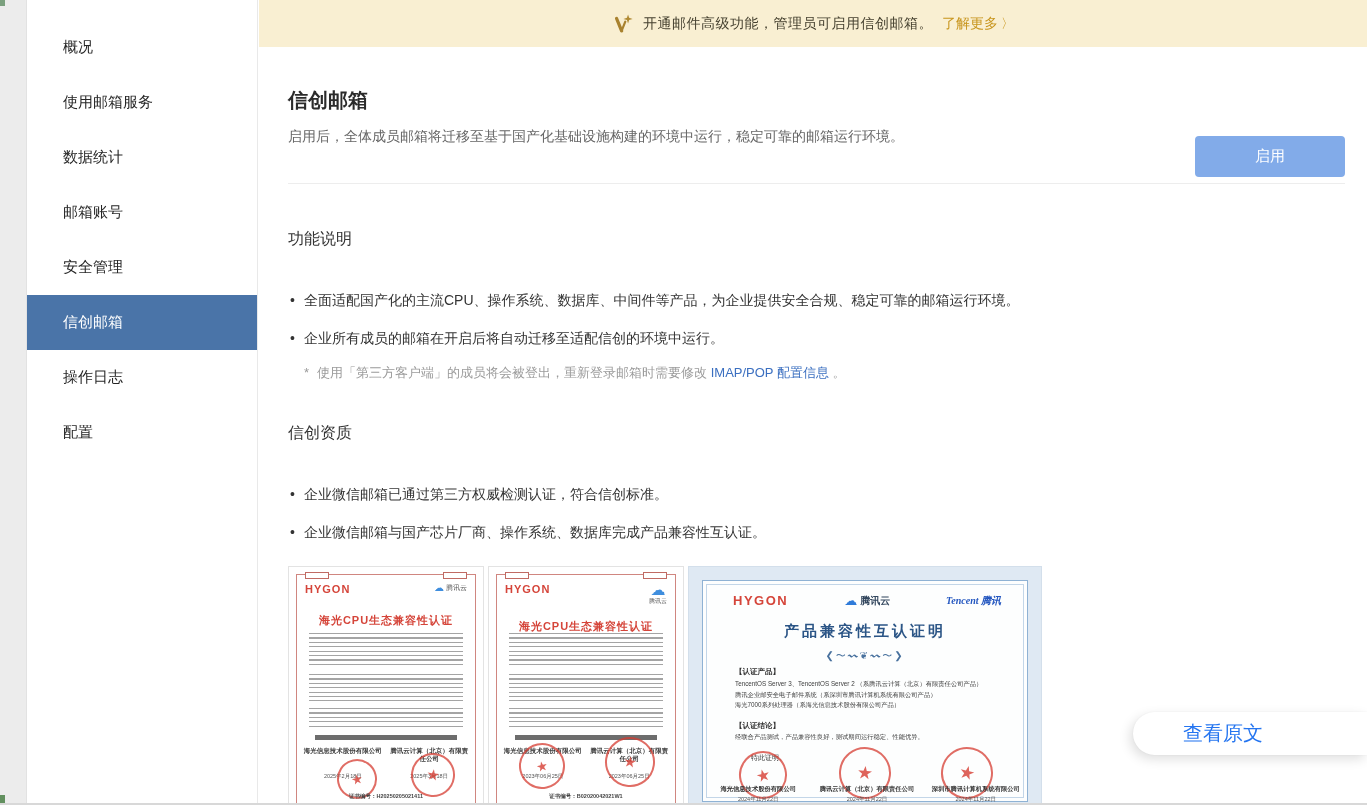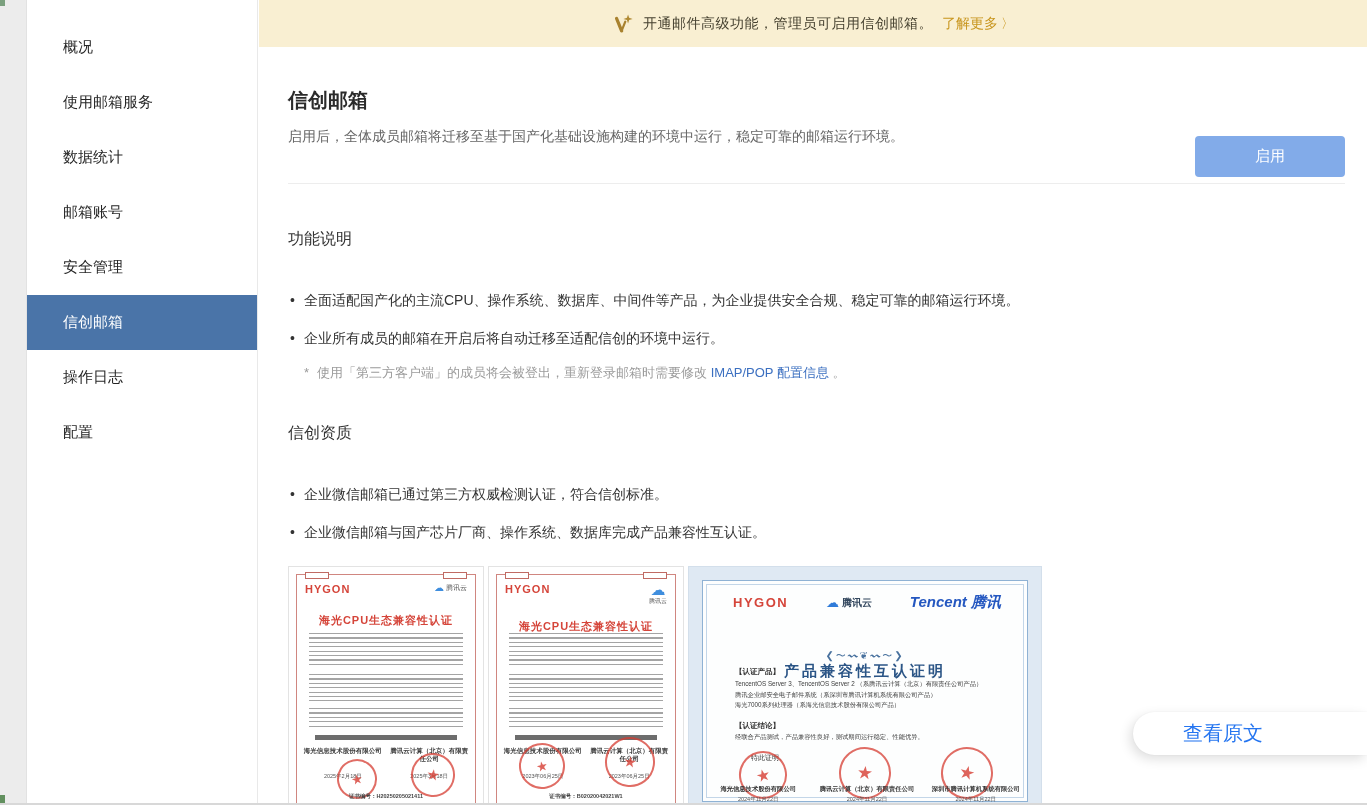--- a/index.html
+++ b/index.html
@@ -93,23 +93,23 @@
   .cert-wide { position:relative; width:354px; height:250px; background:#dfe9f3;
                border:1px solid #d3dfeb; overflow:hidden; cursor:pointer; }
   .cw-inner { position:absolute; inset:13px; background:#fdfefe;
               border:1.5px solid #8fb2d4; box-shadow:inset 0 0 0 3px #fdfefe, inset 0 0 0 4px #c3d6e8; }
   .cw-head { position:absolute; top:26px; left:44px; right:40px;
              display:flex; justify-content:space-between; align-items:center; }
   .cw-hygon { font-size:13px; font-weight:bold; color:#d5453a; letter-spacing:1.5px; }
   .cw-tcloud { display:flex; align-items:center; gap:3px; }
   .cw-tcloud .cloud-glyph { font-size:13px; color:#2f7bd9; }
   .cw-tcloud-txt { font-size:10px; font-weight:bold; color:#33475e; }
-  .cw-tencent { font-size:15px; font-weight:bold; font-style:italic; color:#2457c0; }
+  .cw-tencent { font-size:10px; font-weight:bold; font-style:italic; color:#2457c0;font-family:Liberation Serif, serif; }
   .cw-title { position:absolute; top:55px; left:0; right:0; text-align:center;
-              font-size:15px; font-weight:bold; color:#2b5586; letter-spacing:3px;margin-top:40px; }
+              font-size:15px; font-weight:bold; color:#2b5586; letter-spacing:3px; }
   .cw-flourish { position:absolute; top:80px; left:0; right:0; text-align:center;
                  color:#48719e; font-size:10px; letter-spacing:2px; }
   .cw-s-head { position:absolute; left:46px; font-size:7.5px; font-weight:bold; color:#333; }
   .cw-s1-head { top:100px; } .cw-s2-head { top:154px; }
   .cw-lines { position:absolute; top:112px; left:46px; right:36px;
               font-size:6.3px; color:#3c3c3c; line-height:10.5px; }
   .cw-s2-line { position:absolute; top:166px; left:46px; right:36px;
                 font-size:6.3px; color:#3c3c3c; }
   .cw-closing { position:absolute; top:186px; left:62px; font-size:7px; color:#333; }
   .cw-sign-row { position:absolute; top:218px; left:18px; right:14px;

